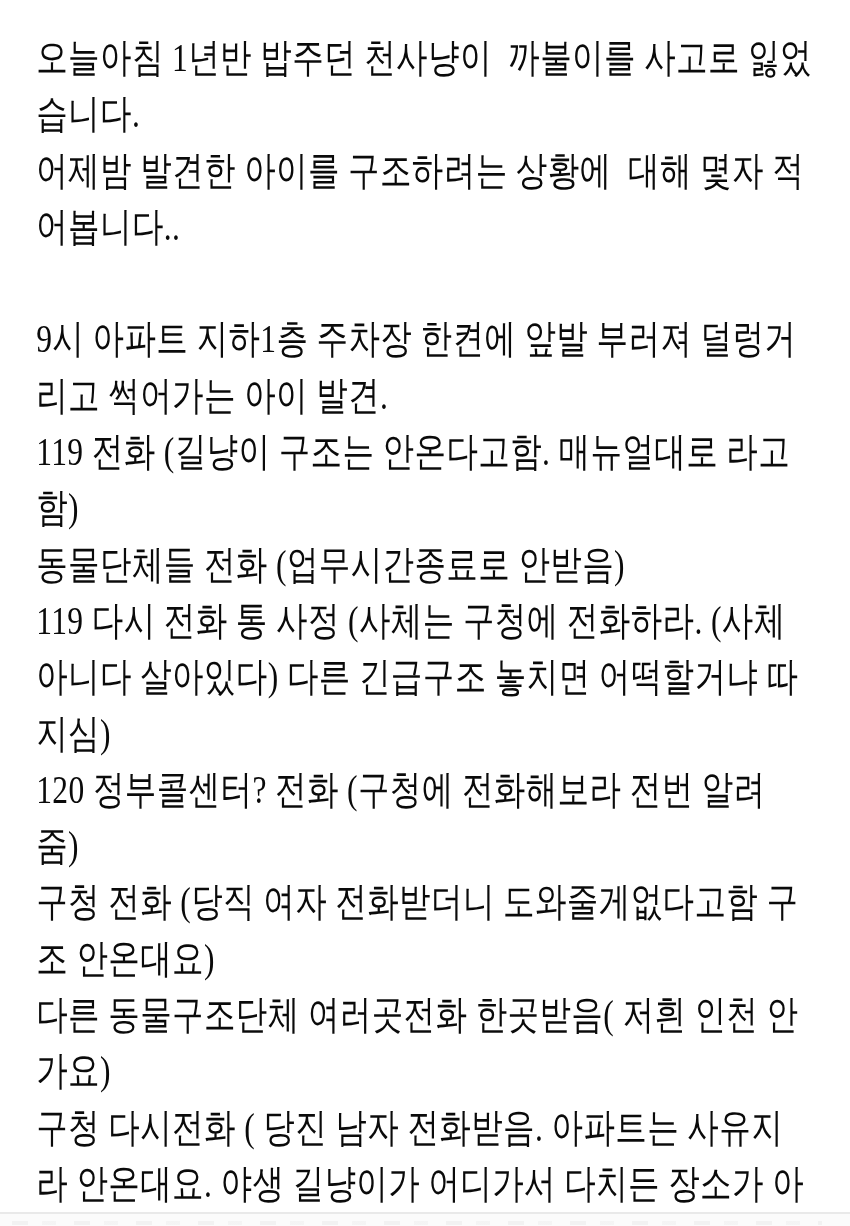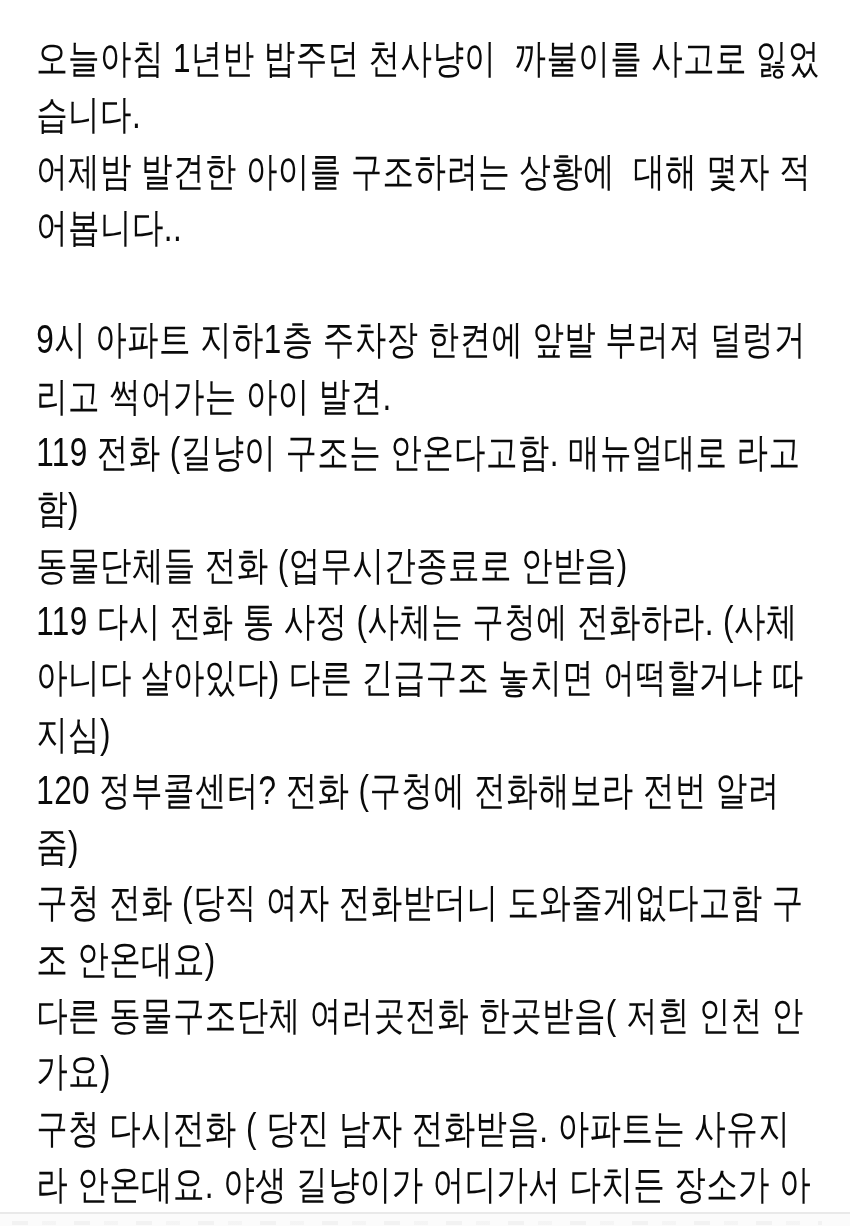--- a/index.html
+++ b/index.html
@@ -11,20 +11,21 @@
     width: 850px;
     height: 1226px;
     overflow: hidden;
     position: relative;
     font-family: "Liberation Sans", "DejaVu Sans", sans-serif;
   }
   .page {
     position: absolute;
     inset: 0;
     background: var(--page-bg, #ffffff);
+    font-family: Liberation Serif, serif;
   }
   
   .content {
     position: absolute;
     top: 0;
     left: 0;
     width: 1080px;
     padding: 30px 0 0 46px;
     transform: scaleX(0.7875);
     transform-origin: top left;

